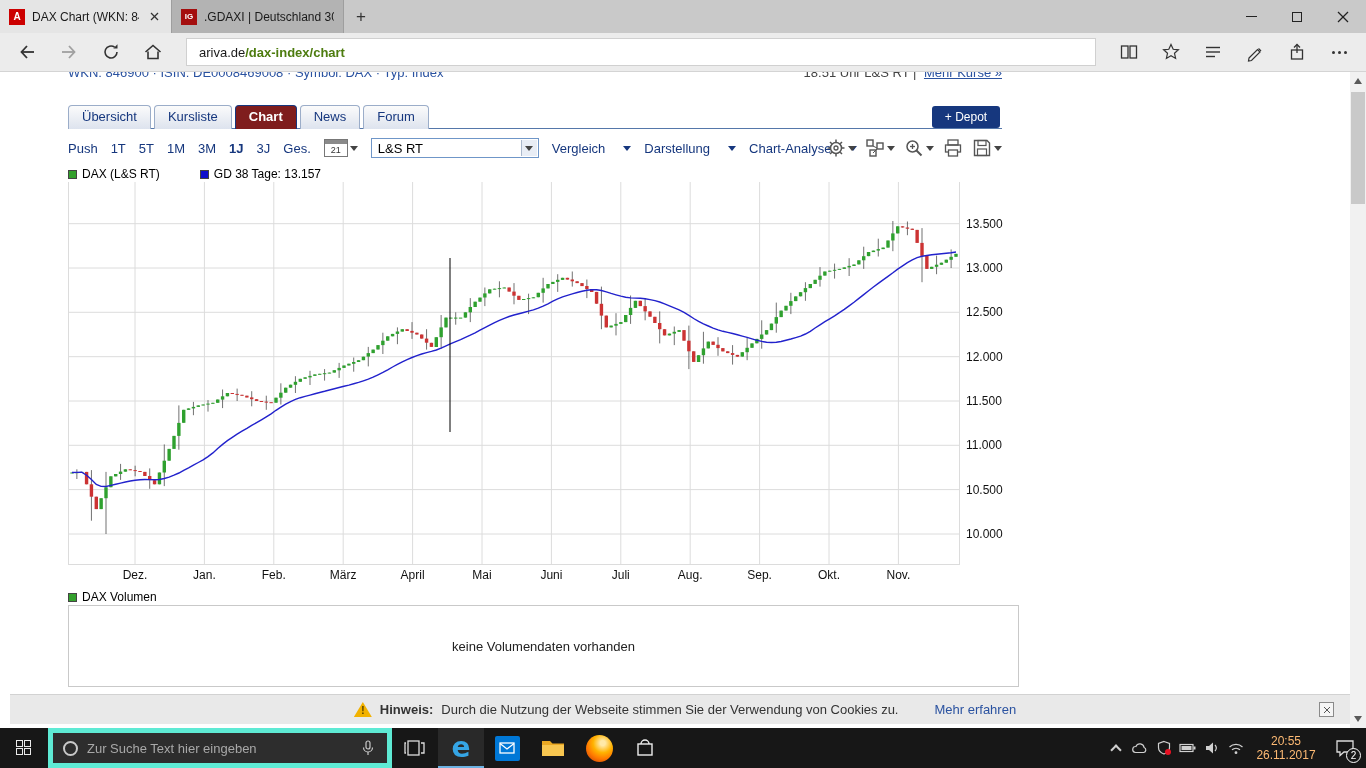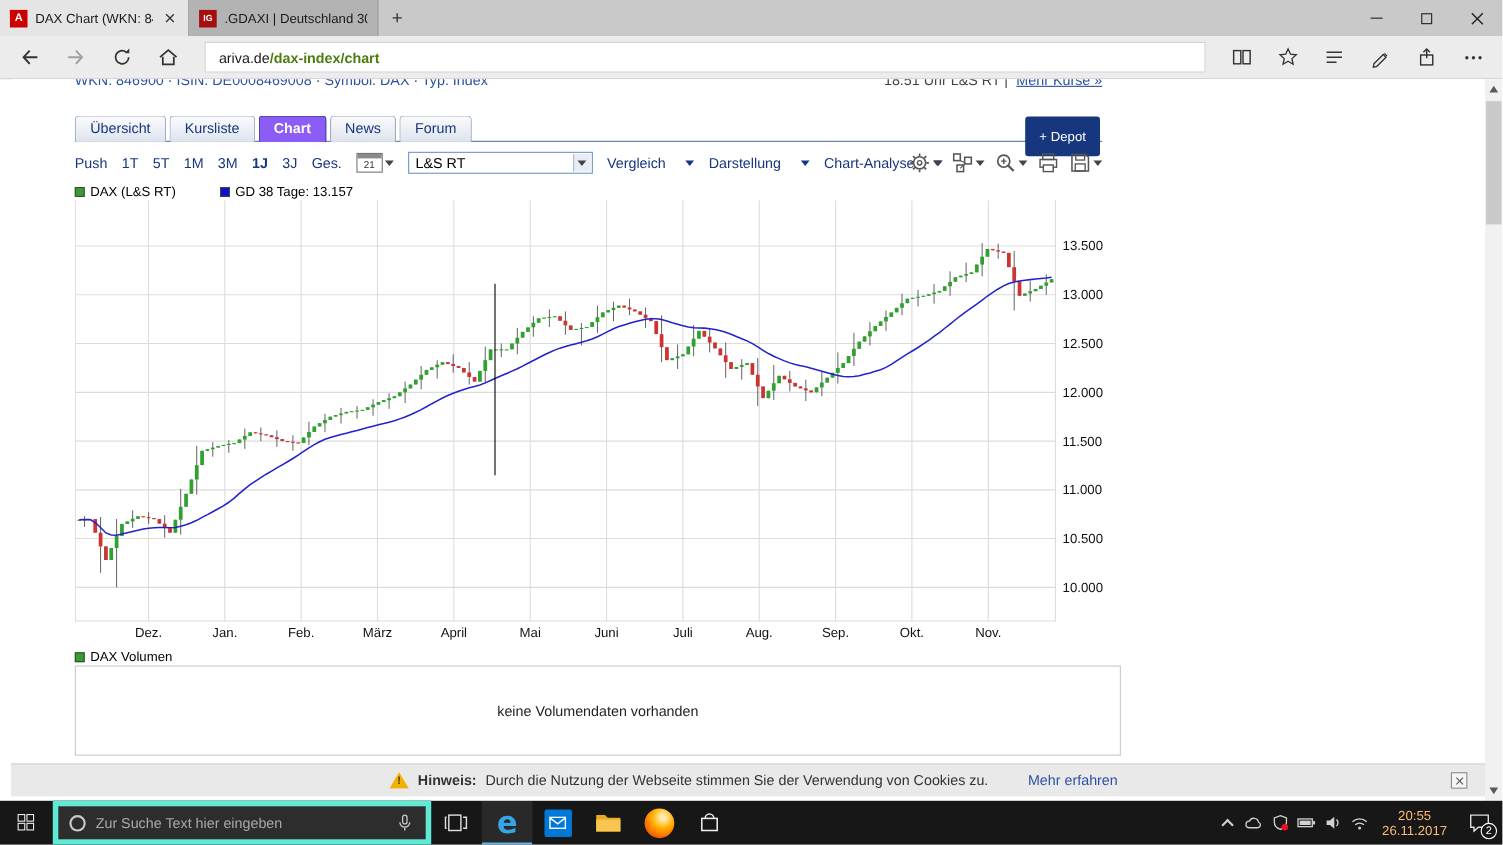--- a/index.html
+++ b/index.html
@@ -34,22 +34,22 @@
 
   
   .page{position:absolute;top:72px;left:10px;right:0;height:656px;background:#fff;overflow:hidden;}
   .meta-row{position:absolute;top:-7px;left:58px;width:934px;display:flex;justify-content:space-between;font-size:13px;white-space:nowrap;}
   .meta-left{color:#2a52a0;}
   .meta-right{color:#444;}
   .meta-right .more{color:#2a52a0;text-decoration:underline;margin-left:4px;cursor:pointer;}
   .tabs-underline{position:absolute;top:56px;left:58px;width:934px;border-top:1px solid #5577aa;}
   .page-tabs{position:absolute;top:33px;left:58px;display:flex;gap:3px;height:24px;}
   .ptab{padding:0 13px;line-height:22px;font-size:13px;color:#16377e;background:linear-gradient(#fbfbfb,#dde3ee);border:1px solid #9badc9;border-bottom:none;border-radius:4px 4px 0 0;}
-  .ptab.active{background:#8b5cf6;color:#fff;font-weight:bold;border-color:#16377e;}
-  .depot{position:absolute;top:34px;left:922px;width:68px;height:36px;background:#16377e;color:#fff;font-size:12px;border-radius:3px;display:flex;align-items:center;justify-content:center;}
+  .ptab.active{background:#7f1d1d;color:#fff;font-weight:bold;border-color:#16377e;}
+  .depot{position:absolute;top:34px;left:922px;width:68px;height:22px;background:#16377e;color:#fff;font-size:12px;border-radius:3px;display:flex;align-items:center;justify-content:center;}
 
   .chart-toolbar{position:absolute;top:63px;left:58px;width:934px;height:26px;display:flex;align-items:center;font-size:13px;color:#16377e;gap:13px;}
   .range{cursor:pointer;}
   .range.active{font-weight:bold;}
   .cal{width:24px;height:18px;border:1px solid #777;background:#fff;position:relative;display:flex;align-items:flex-end;justify-content:center;font-size:9px;color:#333;padding-bottom:1px;}
   .cal::before{content:"";position:absolute;top:0;left:0;right:0;height:4px;background:#8a8a8a;}
   .caret{width:0;height:0;border-left:4px solid transparent;border-right:4px solid transparent;border-top:5px solid #444;display:inline-block;margin-left:2px;}
   .caret.navy{border-top-color:#16377e;}
   .iconpair{display:flex;align-items:center;}
   .feed-select{width:168px;height:20px;border:1px solid #6f96c8;background:#fff;display:flex;align-items:center;padding-left:6px;font-size:13px;color:#000;position:relative;}

